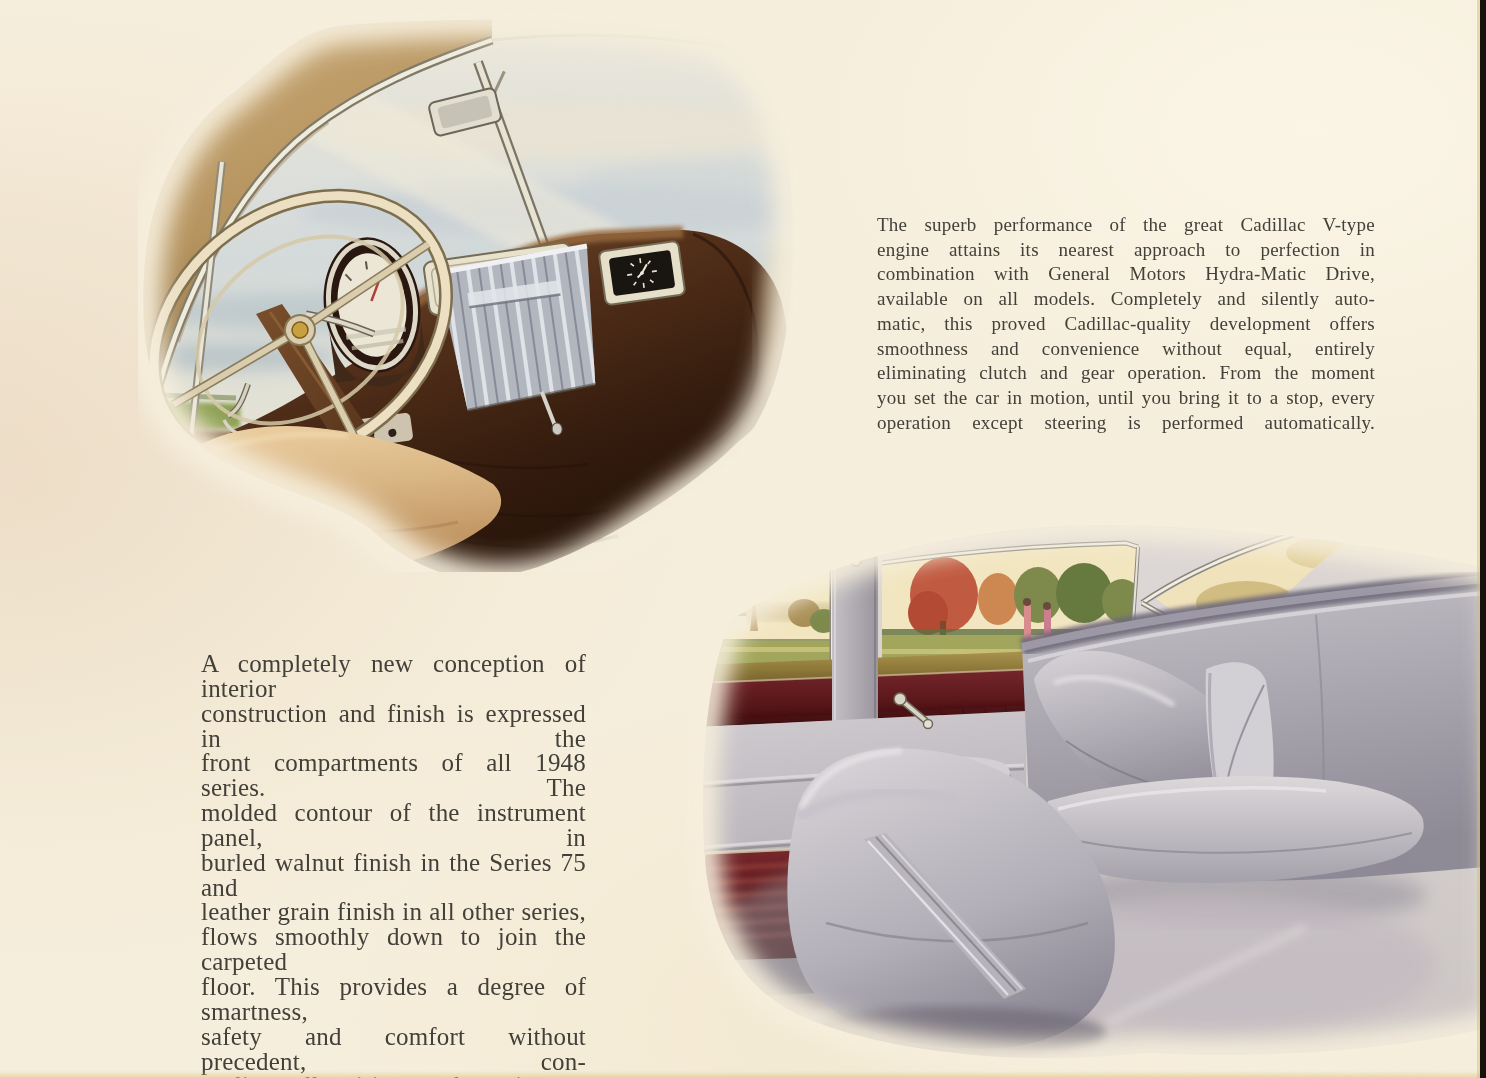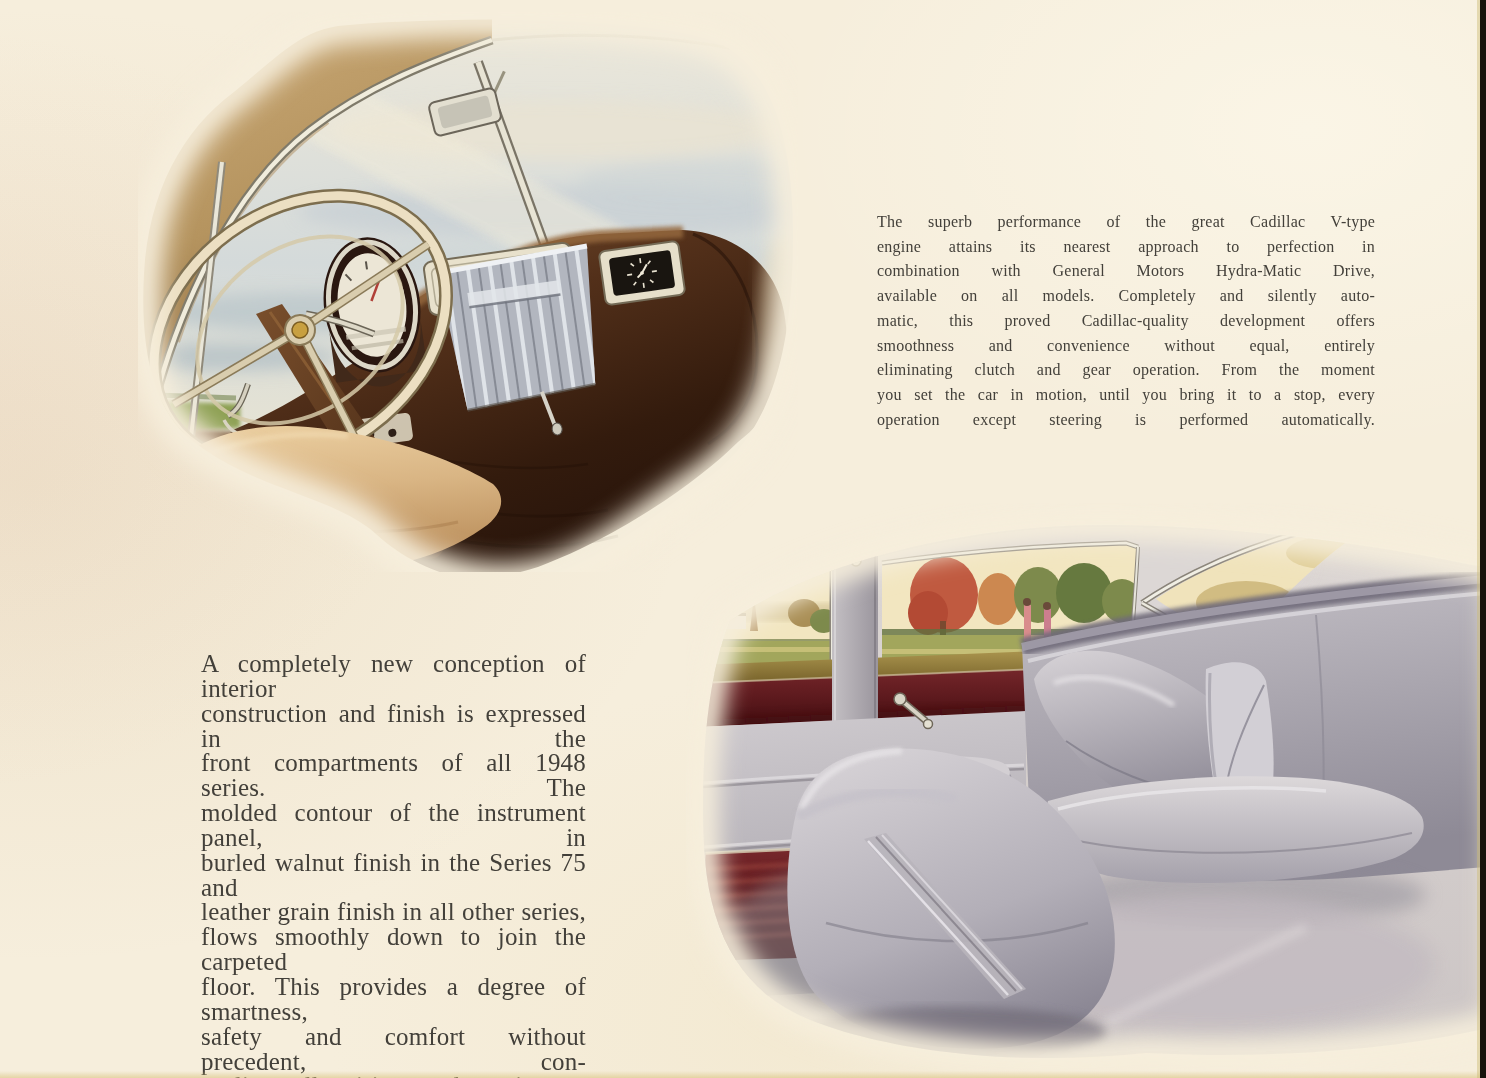--- a/index.html
+++ b/index.html
@@ -22,21 +22,21 @@
       radial-gradient(800px 500px at 88% 12%, rgba(255,252,240,.5), transparent 65%),
       radial-gradient(700px 500px at 55% 95%, rgba(235,220,180,.25), transparent 70%),
       var(--paper);
     font-family:"Liberation Serif","DejaVu Serif",serif;
   }
   .para{
     position:absolute; color:var(--ink);
     text-align:justify; text-align-last:justify; text-justify:inter-word;
     white-space:pre-line; hyphens:none;
   }
-  #para-hydra{ left:877px; top:194px; width:498px; font-size:16px; line-height:24.7px; letter-spacing:.25px;}
+  #para-hydra{ left:877px; top:194px; width:498px; font-size:19px; line-height:24.7px; letter-spacing:.25px;}
   #para-interior{ left:201px; top:627px; width:385px; font-size:25px; line-height:24.85px; letter-spacing:.2px;}
   .fig{position:absolute; margin:0; padding:0;}
   #fig-front{ left:138px; top:12px; width:660px; height:560px;}
   #fig-rear{ left:686px; top:503px; width:800px; height:575px;}
   .blob-edge{stroke:var(--paper);}
   .edge-right{position:absolute; top:0; right:0; width:6px; height:100%; background:var(--page-edge); z-index:9;}
   .edge-olive{position:absolute; top:0; right:6px; width:3px; height:100%; background:var(--edge-olive); opacity:.45; z-index:9;}
   .edge-bottom{position:absolute; left:0; bottom:0; width:100%; height:7px;
     background:linear-gradient(to bottom, rgba(216,196,136,0), rgba(214,192,120,.55)); z-index:8;}
 </style>

